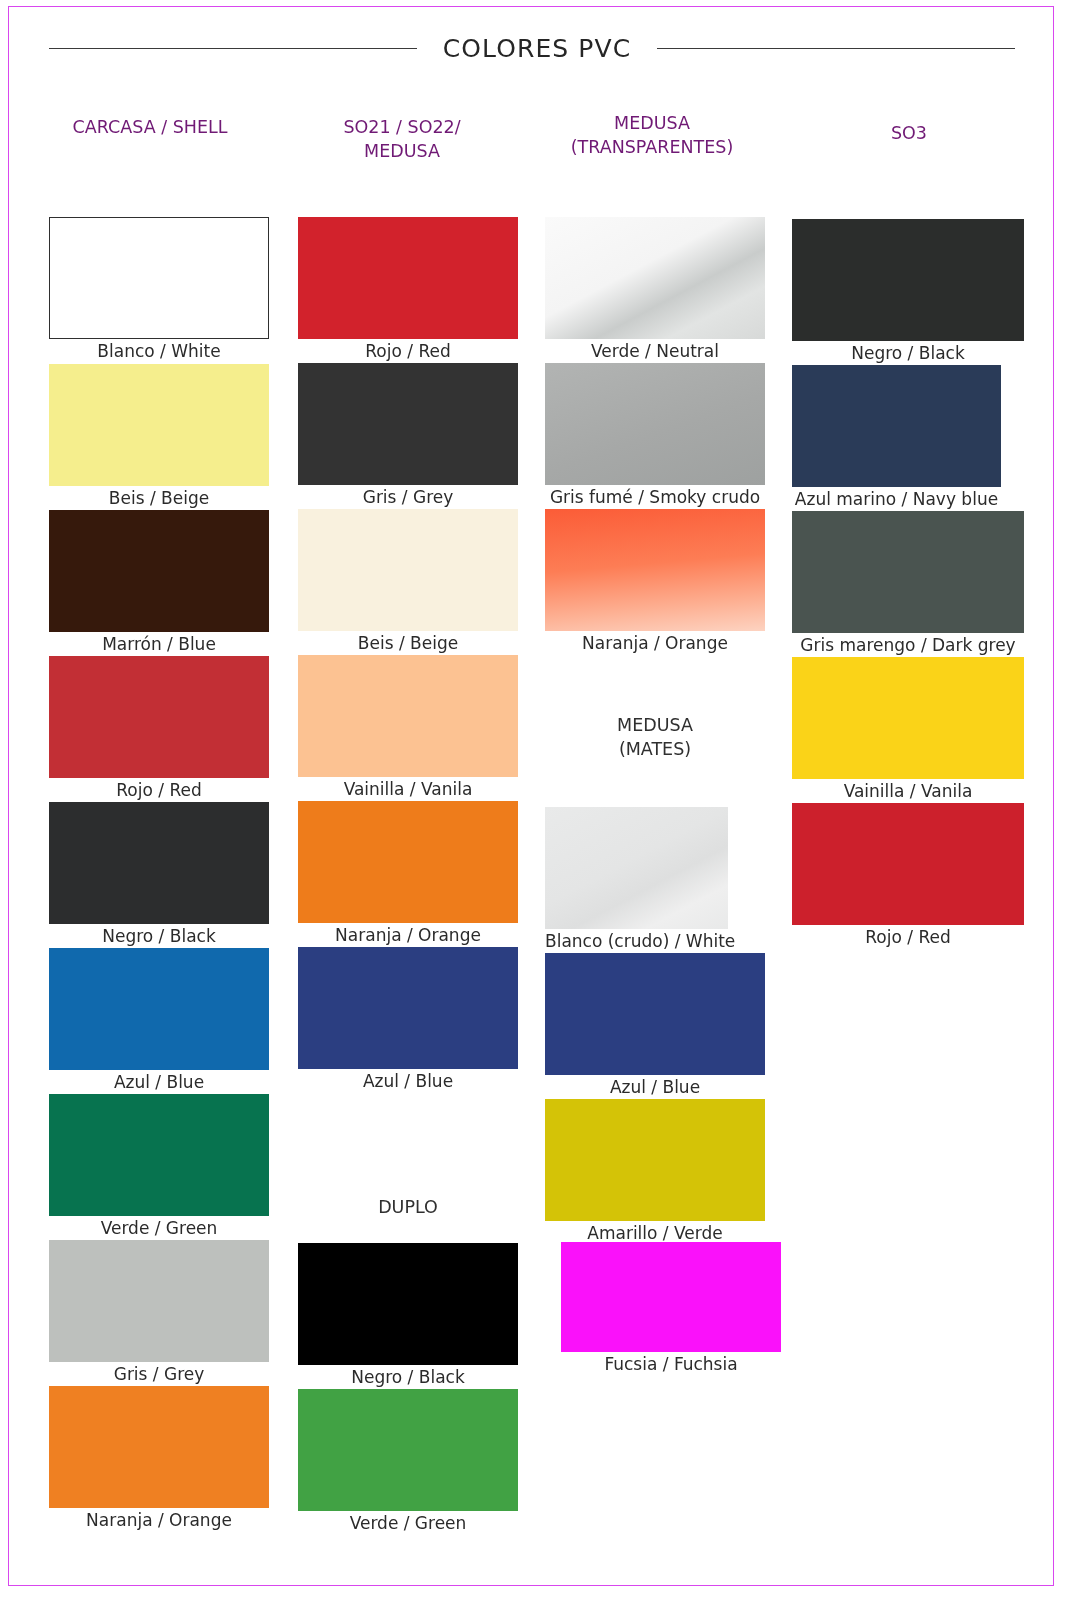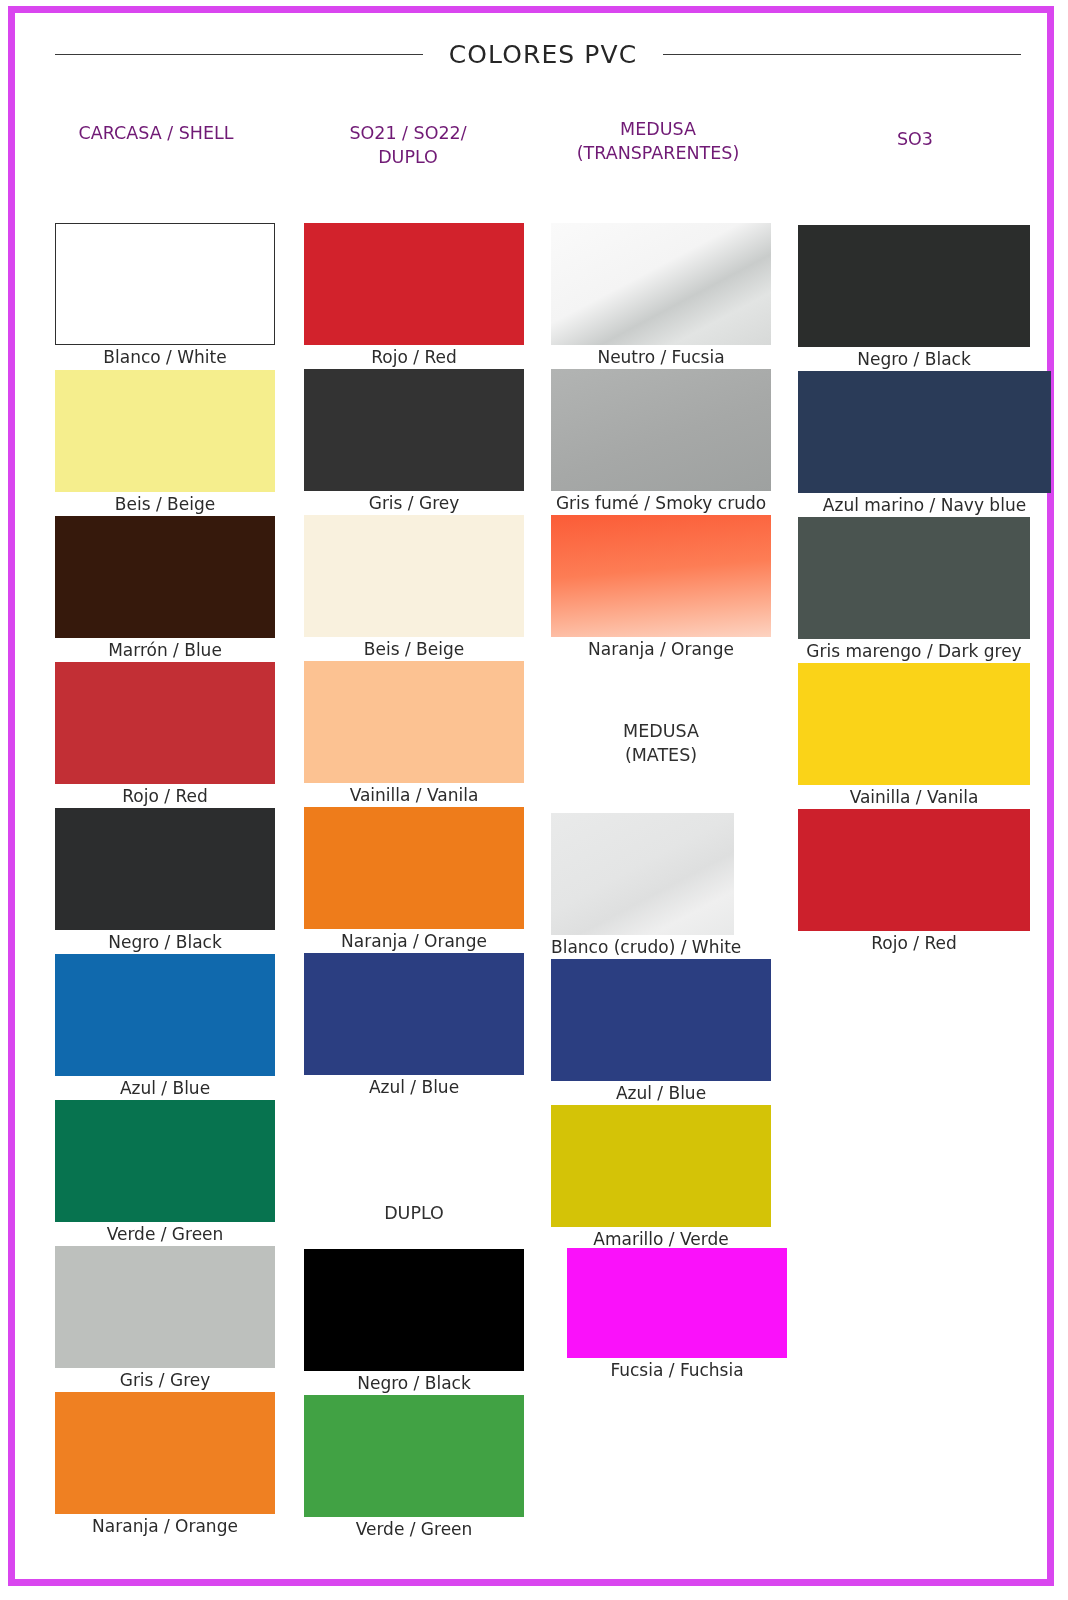--- a/index.html
+++ b/index.html
@@ -14,21 +14,21 @@
     color: #2b2b2b;
     overflow: hidden;
   }
 
   .page {
     position: absolute;
     left: 8px;
     top: 6px;
     width: 1046px;
     height: 1580px;
-    border: 7px solid #d946ef;
+    border: 1px solid #d946ef;
     box-sizing: border-box;
     background: #fff;
   }
 
   
   .title-row {
     position: absolute;
     left: 0;
     top: 24px;
     width: 1046px;
@@ -118,21 +118,21 @@
 
   <div class="title-row">
     <div class="title-rule left"></div>
     <div class="doc-title">COLORES PVC</div>
     <div class="title-rule right"></div>
   </div>
 
   <div class="col-headers">
     <div class="col-header" style="left: 16px; top: 8px; width: 250px;">CARCASA / SHELL</div>
     <div class="col-header" style="left: 268px; top: 8px; width: 250px;">SO21 / SO22/
-DUPLO</div>
+MEDUSA</div>
     <div class="col-header" style="left: 518px; top: 4px; width: 250px;">MEDUSA
 (TRANSPARENTES)</div>
     <div class="col-header" style="left: 775px; top: 14px; width: 250px;">SO3</div>
   </div>
 
   <div class="columns" id="columns-root">
       <div class="column" style="left: 40px; width: 220px;">
         <div class="swatch-item" style="top: 210px; width: 220px;">
           <div class="swatch outlined" style="height: 122px; background: rgb(255, 255, 255);"></div>
           <div class="swatch-label">Blanco / White</div>
@@ -203,21 +203,21 @@
         <div class="swatch-item" style="top: 1382px; width: 220px;">
           <div class="swatch" style="height: 122px; background: rgb(65, 162, 68);"></div>
           <div class="swatch-label">Verde / Green</div>
         </div>
       </div>
       <div class="column" style="left: 536px; width: 220px;">
         <div class="subsection-title" style="top: 706px;">MEDUSA
 (MATES)</div>
         <div class="swatch-item" style="top: 210px; width: 220px;">
           <div class="swatch" style="height: 122px; background: linear-gradient(152deg, rgb(250, 250, 250) 0%, rgb(244, 244, 244) 42%, rgb(201, 204, 203) 62%, rgb(226, 228, 227) 78%, rgb(215, 217, 216) 100%);"></div>
-          <div class="swatch-label">Neutro / Fucsia</div>
+          <div class="swatch-label">Verde / Neutral</div>
         </div>
         <div class="swatch-item" style="top: 356px; width: 220px;">
           <div class="swatch" style="height: 122px; background: linear-gradient(160deg, rgb(178, 180, 179) 0%, rgb(166, 168, 167) 55%, rgb(158, 161, 160) 100%);"></div>
           <div class="swatch-label">Gris fumé / Smoky crudo</div>
         </div>
         <div class="swatch-item" style="top: 502px; width: 220px;">
           <div class="swatch" style="height: 122px; background: linear-gradient(175deg, rgb(251, 92, 55) 0%, rgb(253, 125, 85) 45%, rgb(253, 177, 148) 78%, rgb(253, 211, 193) 100%);"></div>
           <div class="swatch-label">Naranja / Orange</div>
         </div>
         <div class="swatch-item" style="top: 800px; width: 183px;">
@@ -235,21 +235,21 @@
         <div class="swatch-item" style="top: 1235px; width: 220px; padding-left: 16px;">
           <div class="swatch" style="height: 110px; background: rgb(250, 17, 250);"></div>
           <div class="swatch-label">Fucsia / Fuchsia</div>
         </div>
       </div>
       <div class="column" style="left: 783px; width: 232px;">
         <div class="swatch-item" style="top: 212px; width: 232px;">
           <div class="swatch" style="height: 122px; background: rgb(43, 45, 44);"></div>
           <div class="swatch-label">Negro / Black</div>
         </div>
-        <div class="swatch-item" style="top: 358px; width: 253px;">
+        <div class="swatch-item" style="top: 358px; width: 209px;">
           <div class="swatch" style="height: 122px; background: rgb(42, 59, 88);"></div>
           <div class="swatch-label">Azul marino / Navy blue</div>
         </div>
         <div class="swatch-item" style="top: 504px; width: 232px;">
           <div class="swatch" style="height: 122px; background: rgb(74, 84, 80);"></div>
           <div class="swatch-label">Gris marengo / Dark grey</div>
         </div>
         <div class="swatch-item" style="top: 650px; width: 232px;">
           <div class="swatch" style="height: 122px; background: rgb(250, 211, 24);"></div>
           <div class="swatch-label">Vainilla / Vanila</div>

